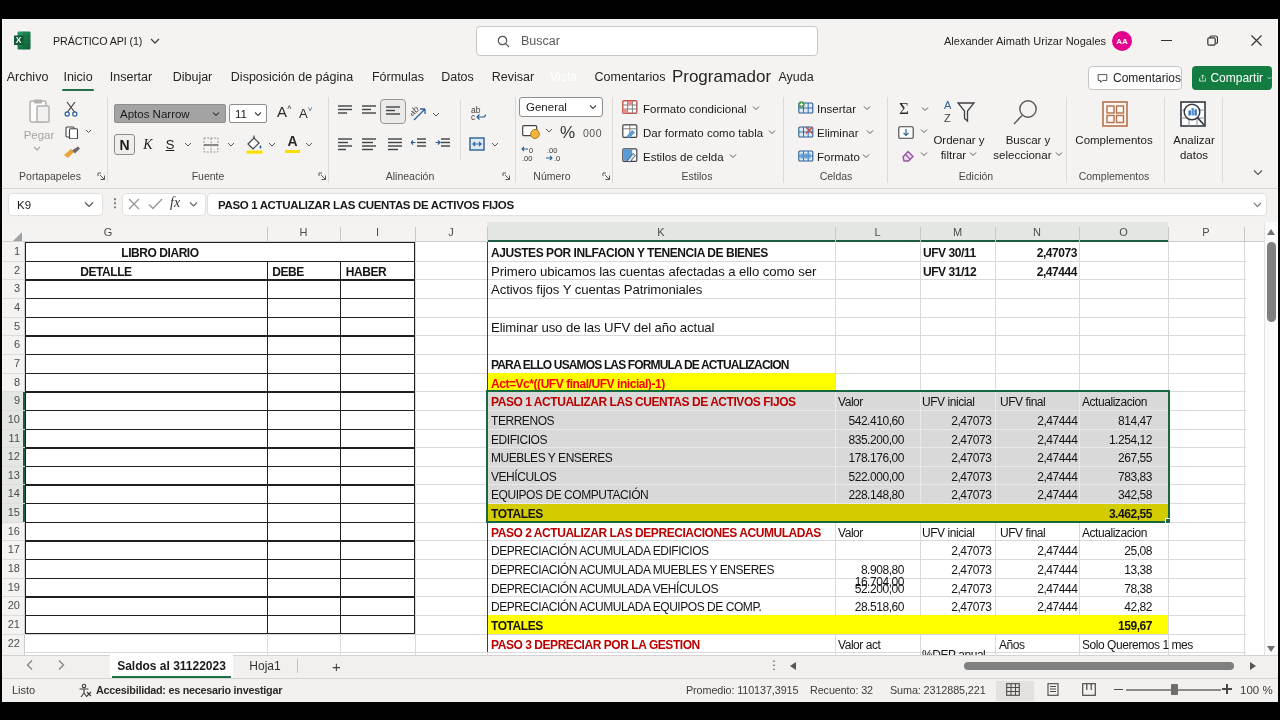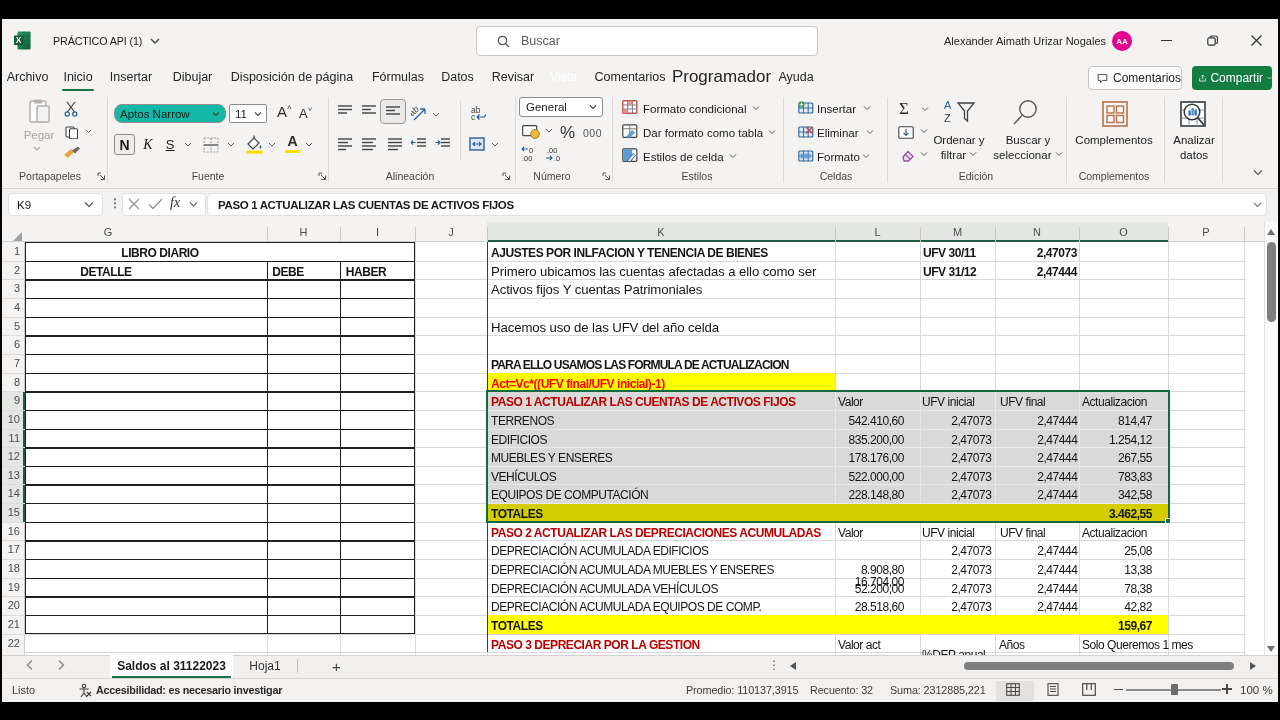--- a/index.html
+++ b/index.html
@@ -164,21 +164,21 @@
     <svg width="7" height="5" viewBox="0 0 7 5">
       <path d="M1 1 L3.5 3.5 L6 1" stroke="#5a5a5a" stroke-width="1" fill="none"></path>
     </svg>
   </div>
 <div class="abs" style="left:63px;top:146px;">
     <svg width="18" height="13" viewBox="0 0 18 13">
 <path d="M1 9 L8 3 L11 6 L5 12 Z" fill="#e8a33d"></path>
       <path d="M9 4.5 L15 0.5 L17 2.5 L12 7.5 Z" fill="#6b6967"></path>
     </svg>
   </div>
-<div class="abs vt" style="left:114px;top:104px;width:112px;height:19px;background:#14b8a6;border:1px solid #908e8c;border-radius:8px;">
+<div class="abs vt" style="left:114px;top:104px;width:112px;height:19px;background:#a3a3a3;border:1px solid #908e8c;border-radius:2px;">
 <span style="margin-left:5px;font-size:11.5px;color:#1b1a19;">Aptos Narrow</span>
 <svg style="position:absolute;right:5px" width="8" height="6" viewBox="0 0 8 6">
       <path d="M1 1.5 L4 4.5 L7 1.5" stroke="#444" stroke-width="1.1" fill="none"></path>
     </svg>
   </div>
 <div class="abs vt" style="left:229px;top:104px;width:38px;height:19px;background:#fff;border:1px solid #908e8c;border-radius:2px;">
 <span style="margin-left:5px;font-size:11.5px;color:#1b1a19;">11</span>
 <svg style="position:absolute;right:4px" width="8" height="6" viewBox="0 0 8 6">
       <path d="M1 1.5 L4 4.5 L7 1.5" stroke="#444" stroke-width="1.1" fill="none"></path>
     </svg>
@@ -695,21 +695,21 @@
 <div class="cell b" style="left:6px;top:260.65px;width:200px;text-align:center;">DETALLE</div>
 <div class="cell b" style="left:248px;top:260.65px;width:80px;text-align:center;">DEBE</div>
 <div class="cell b" style="left:326px;top:260.65px;width:80px;text-align:center;">HABER</div>
 <div class="cell b" style="left:491px;top:242.0px;">AJUSTES POR INLFACION Y TENENCIA DE BIENES</div>
 <div class="cell b" style="left:923px;top:242.0px;">UFV 30/11</div>
 <div class="cell b ra" style="left:997px;top:242.0px;width:80px;">2,47073</div>
 <div class="cell lc" style="left:491px;top:260.65px;">Primero ubicamos las cuentas afectadas a ello como ser</div>
 <div class="cell b" style="left:923px;top:260.65px;">UFV 31/12</div>
 <div class="cell b ra" style="left:997px;top:260.65px;width:80px;">2,47444</div>
 <div class="cell lc" style="left:491px;top:279.3px;">Activos fijos Y cuentas Patrimoniales</div>
-<div class="cell lc" style="left:491px;top:316.6px;">Hacemos uso de las UFV del año celda</div>
+<div class="cell lc" style="left:491px;top:316.6px;">Eliminar uso de las UFV del año actual</div>
 <div class="cell b" style="left:491px;top:353.9px;letter-spacing:-0.85px;">PARA ELLO USAMOS LAS FORMULA DE ACTUALIZACION</div>
 <div class="cell b" style="left:491px;top:372.54999999999995px;color:#fe0000;">Act=Vc*((UFV final/UFV inicial)-1)</div>
 <div class="cell b red" style="left:491px;top:391.2px;">PASO 1 ACTUALIZAR LAS CUENTAS DE ACTIVOS FIJOS</div>
 <div class="cell " style="left:838px;top:391.2px;">Valor</div>
 <div class="cell " style="left:922px;top:391.2px;">UFV inicial</div>
 <div class="cell " style="left:1000px;top:391.2px;">UFV final</div>
 <div class="cell " style="left:1082px;top:391.2px;">Actualizacion</div>
 <div class="cell " style="left:491px;top:409.85px;">TERRENOS</div>
 <div class="cell ra" style="left:824px;top:409.85px;width:80px;">542.410,60</div>
 <div class="cell ra" style="left:911.5px;top:409.85px;width:80px;">2,47073</div>

